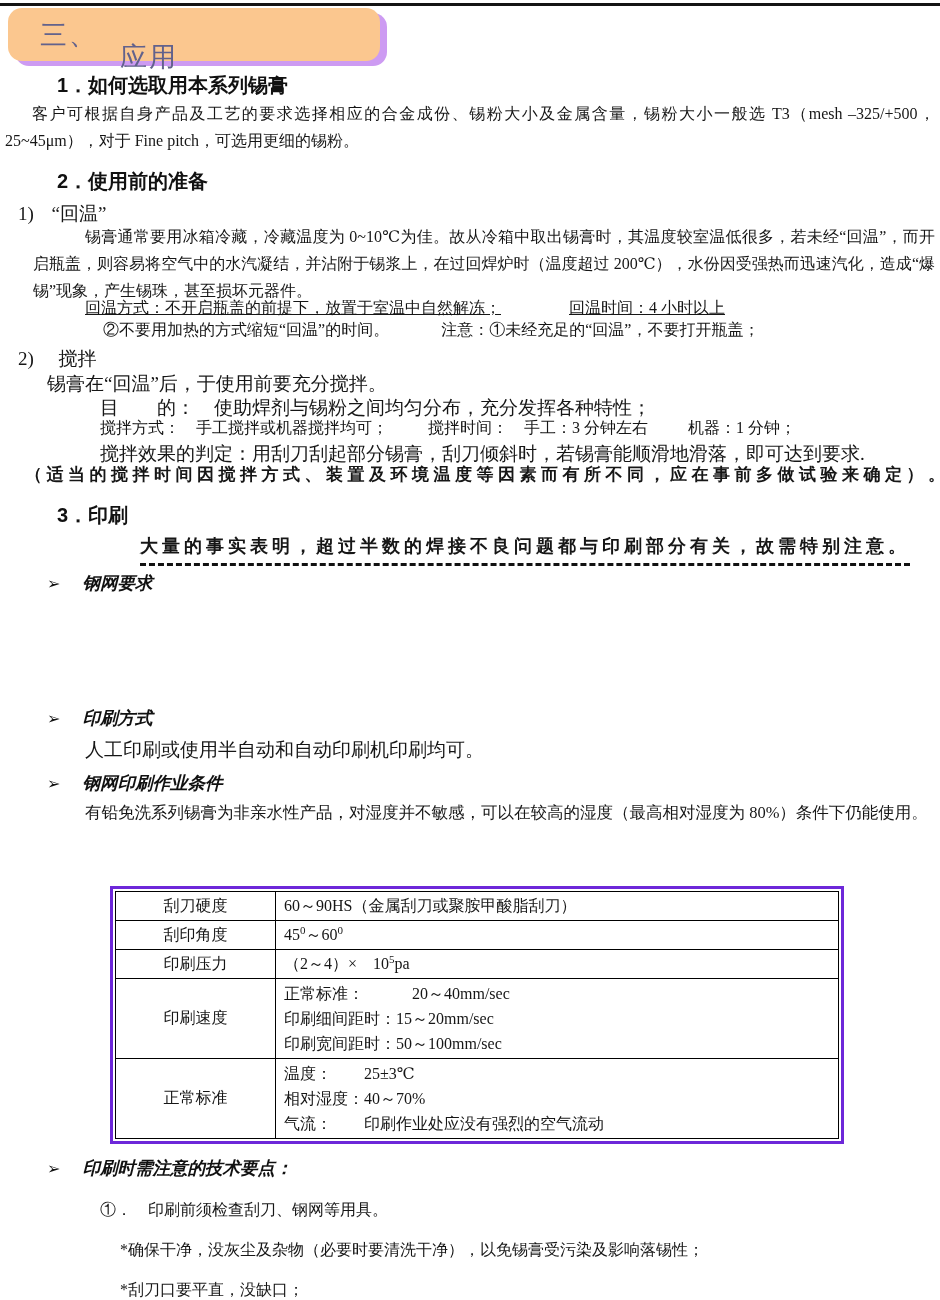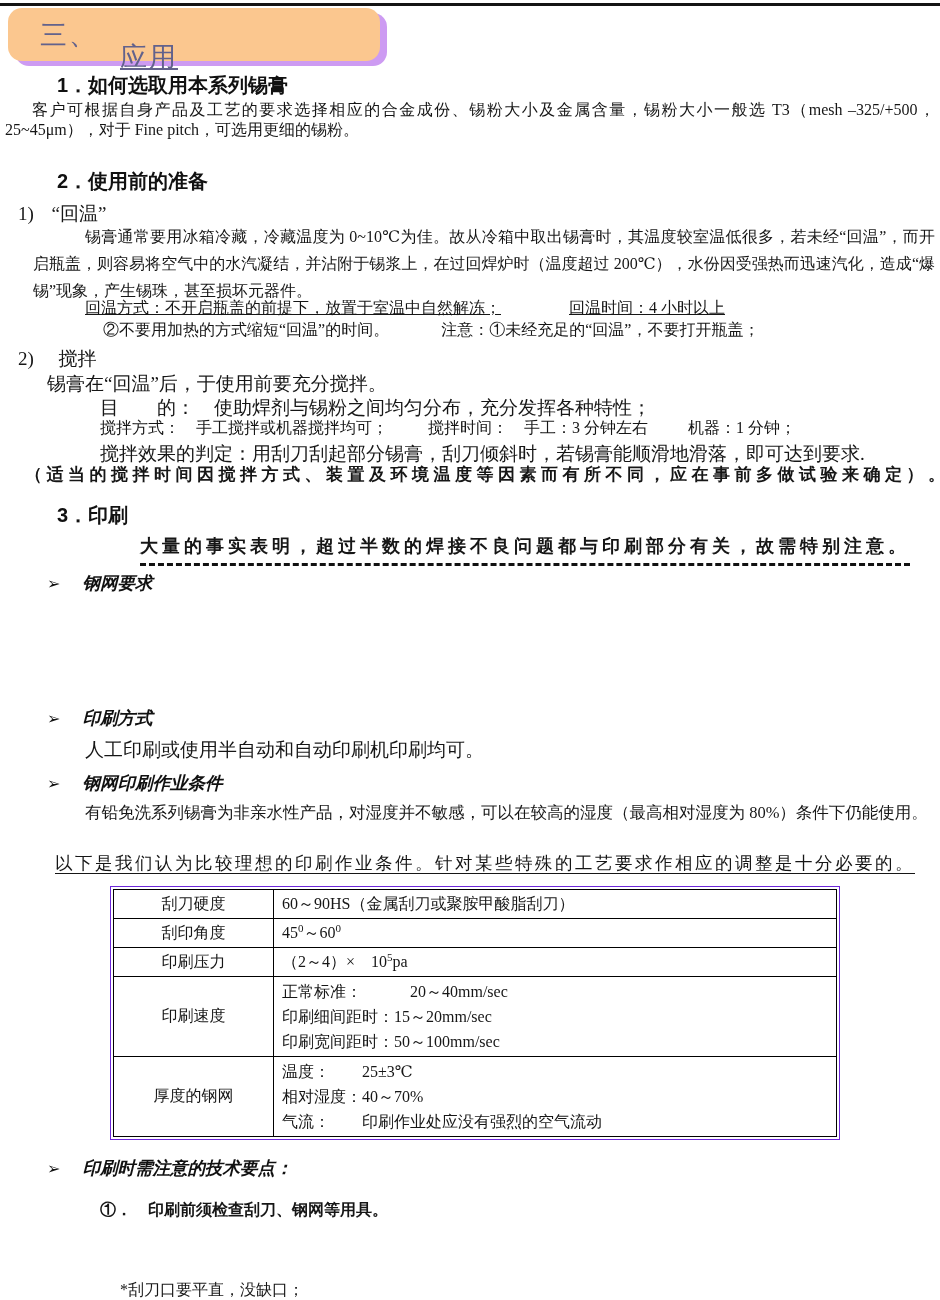--- a/index.html
+++ b/index.html
@@ -6,42 +6,42 @@
   html,body { background:#ffffff; }
   body { width:940px; height:1300px; font-family:"Liberation Serif","DejaVu Serif",serif; color:#161616; }
   .page { position:relative; width:940px; height:1300px; overflow:hidden; background:#ffffff; }
 
   .topline { position:absolute; left:0; top:3px; width:940px; height:0; border-top:3px solid #141414; }
 
   .hbox { position:absolute; left:8px; top:8px; width:372px; height:53px;
           background:#fbc78f; border-radius:14px; box-shadow:7px 5px 0 #cd9bf2;
           display:flex; align-items:center; padding-left:32px; }
   .hbox .pfx { font-size:27px; color:#62628c; letter-spacing:2px; }
-  .hbox .ttl { font-size:27px; color:#62628c; margin-left:22px; text-decoration:underline; letter-spacing:2px; cursor:pointer;margin-top:45px; }
+  .hbox .ttl { font-size:27px; color:#62628c; margin-left:22px; letter-spacing:2px; cursor:pointer;margin-top:45px; }
 
   .hei { font-family:"Liberation Sans","DejaVu Sans",sans-serif;text-align:center; }
   .h1 { position:absolute; font-weight:bold; font-size:20px; color:#111; }
   .bullhead { position:absolute; display:flex; align-items:center; gap:22px; }
   .bullhead .arr { font-size:16px; color:#111; font-style:normal; }
   .bullhead .bt { font-family:"Liberation Sans","DejaVu Sans",sans-serif; font-weight:bold; font-style:italic; font-size:17.5px; color:#111; }
 
-  .para { position:absolute; font-size:16px; line-height:20px; text-align:justify; }
+  .para { position:absolute; font-size:16px; line-height:27px; text-align:justify; }
   .line { position:absolute; font-size:19px; white-space:nowrap; }
   .flexline { position:absolute; display:flex; font-size:16px; white-space:nowrap; }
 
   .notebold { position:absolute; font-family:"Liberation Sans","DejaVu Sans",sans-serif;
               font-weight:bold; font-size:17px; letter-spacing:4.5px; white-space:nowrap; }
 
   .highlight { position:absolute; font-weight:bold; font-size:18px; letter-spacing:4px;
                border-bottom:3px dashed #111; padding-bottom:5px; white-space:nowrap; }
 
   .tintro { position:absolute; font-size:17.5px; letter-spacing:2.5px; text-decoration:underline;
             text-underline-offset:4px; white-space:nowrap; }
 
-  .tblwrap { position:absolute; left:110px; top:886px; border:1px solid #6d28d9; padding:2px; background:#fff; }
+  .tblwrap { position:absolute; left:110px; top:886px; border:3px solid #6d28d9; padding:2px; background:#fff; }
   .tblwrap table { border-collapse:collapse; width:724px; }
   .tblwrap td { border:1px solid #000; font-size:16px; vertical-align:middle; }
   .tblwrap td.lab { width:160px; text-align:center; font-family:"Liberation Sans","DejaVu Sans",sans-serif; }
   .tblwrap td.val { padding:2px 8px; }
   .tblwrap tr.r1 { height:29px; }
   .tblwrap tr.r3 { height:76px; }
   .tblwrap tr.r3 td.val div, .tblwrap td.val div { line-height:25px; }
   .tblwrap sup { font-size:11px; }
 
   .pt { position:absolute; font-size:16px; white-space:nowrap; }
@@ -104,21 +104,20 @@
     <span class="bt">印刷方式</span>
   </div>
   <div class="line" style="left:85px; top:737px;">人工印刷或使用半自动和自动印刷机印刷均可。</div>
 
   <div class="bullhead" style="left:47px; top:771px;">
     <span class="arr">➢</span>
     <span class="bt">钢网印刷作业条件</span>
   </div>
   <div class="line" style="left:85px; top:802px; font-size:16.5px;">有铅免洗系列锡膏为非亲水性产品，对湿度并不敏感，可以在较高的湿度（最高相对湿度为 80%）条件下仍能使用。</div>
 
-  <div class="tintro" style="left:55px; top:851px;">以下是我们认为比较理想的印刷作业条件。针对某些特殊的工艺要求作相应的调整是十分必要的。</div>
 
   <div class="tblwrap">
     <table>
       <tbody>
           <tr class="r1">
         <td class="lab">刮刀硬度</td>
         <td class="val">60～90HS（金属刮刀或聚胺甲酸脂刮刀）</td>
       </tr>
       <tr class="r1">
         <td class="lab">刮印角度</td>
@@ -134,31 +133,32 @@
       </tr>
       <tr class="r3">
         <td class="lab">印刷速度</td>
         <td class="val">
           <div>正常标准：　　　20～40mm/sec</div>
           <div>印刷细间距时：15～20mm/sec</div>
           <div>印刷宽间距时：50～100mm/sec</div>
         </td>
       </tr>
       <tr class="r3" style="height:77px;">
-        <td class="lab">厚度的钢网</td>
+        <td class="lab">正常标准</td>
         <td class="val">
           <div>温度：　　25±3℃</div>
           <div>相对湿度：40～70%</div>
           <div>气流：　　印刷作业处应没有强烈的空气流动</div>
         </td>
       </tr>
     </tbody>
       </table>
   </div>
 
   <div class="bullhead" style="left:47px; top:1156px;">
     <span class="arr">➢</span>
     <span class="bt">印刷时需注意的技术要点：</span>
   </div>
-  <div class="pt" style="left:100px; top:1200px;font-weight:bold;">①．　印刷前须检查刮刀、钢网等用具。</div>
+  <div class="pt" style="left:100px; top:1200px;">①．　印刷前须检查刮刀、钢网等用具。</div>
+  <div class="pt" style="left:120px; top:1240px;">*确保干净，没灰尘及杂物（必要时要清洗干净），以免锡膏受污染及影响落锡性；</div>
   <div class="pt" style="left:120px; top:1280px;">*刮刀口要平直，没缺口；</div>
 
 </div>
 
 </body></html>

